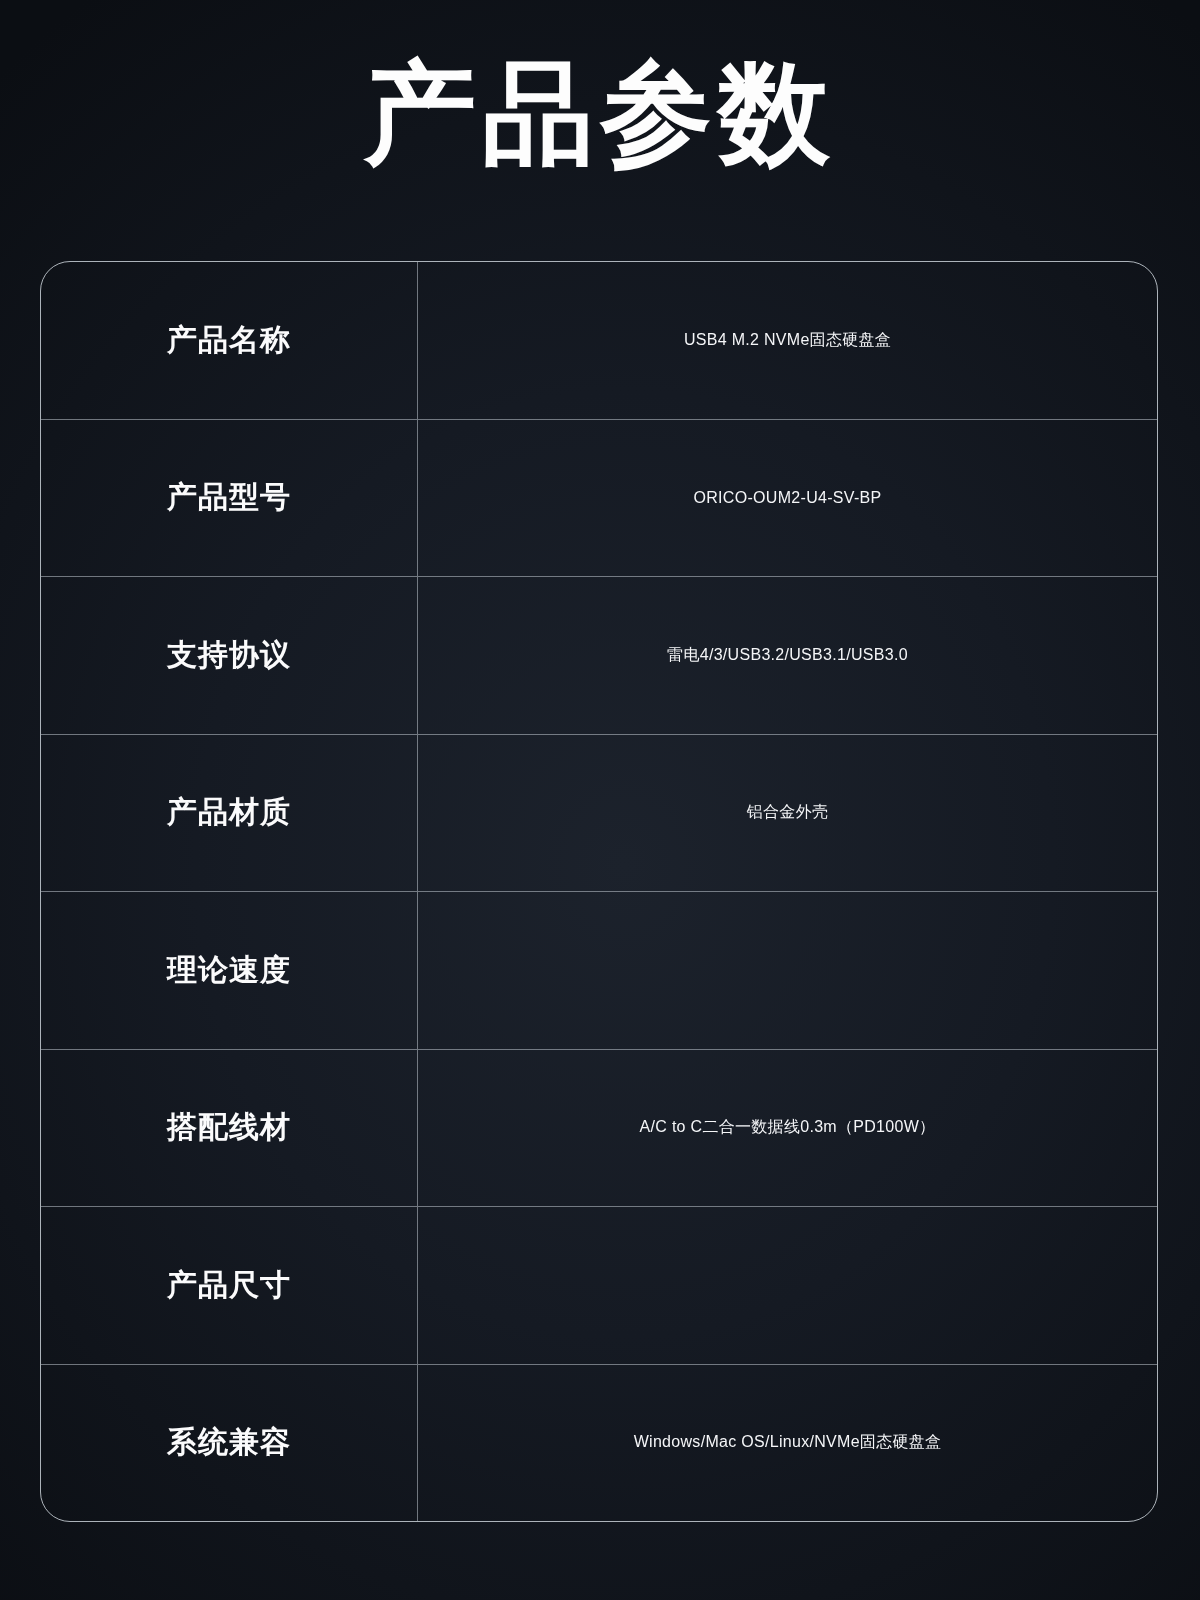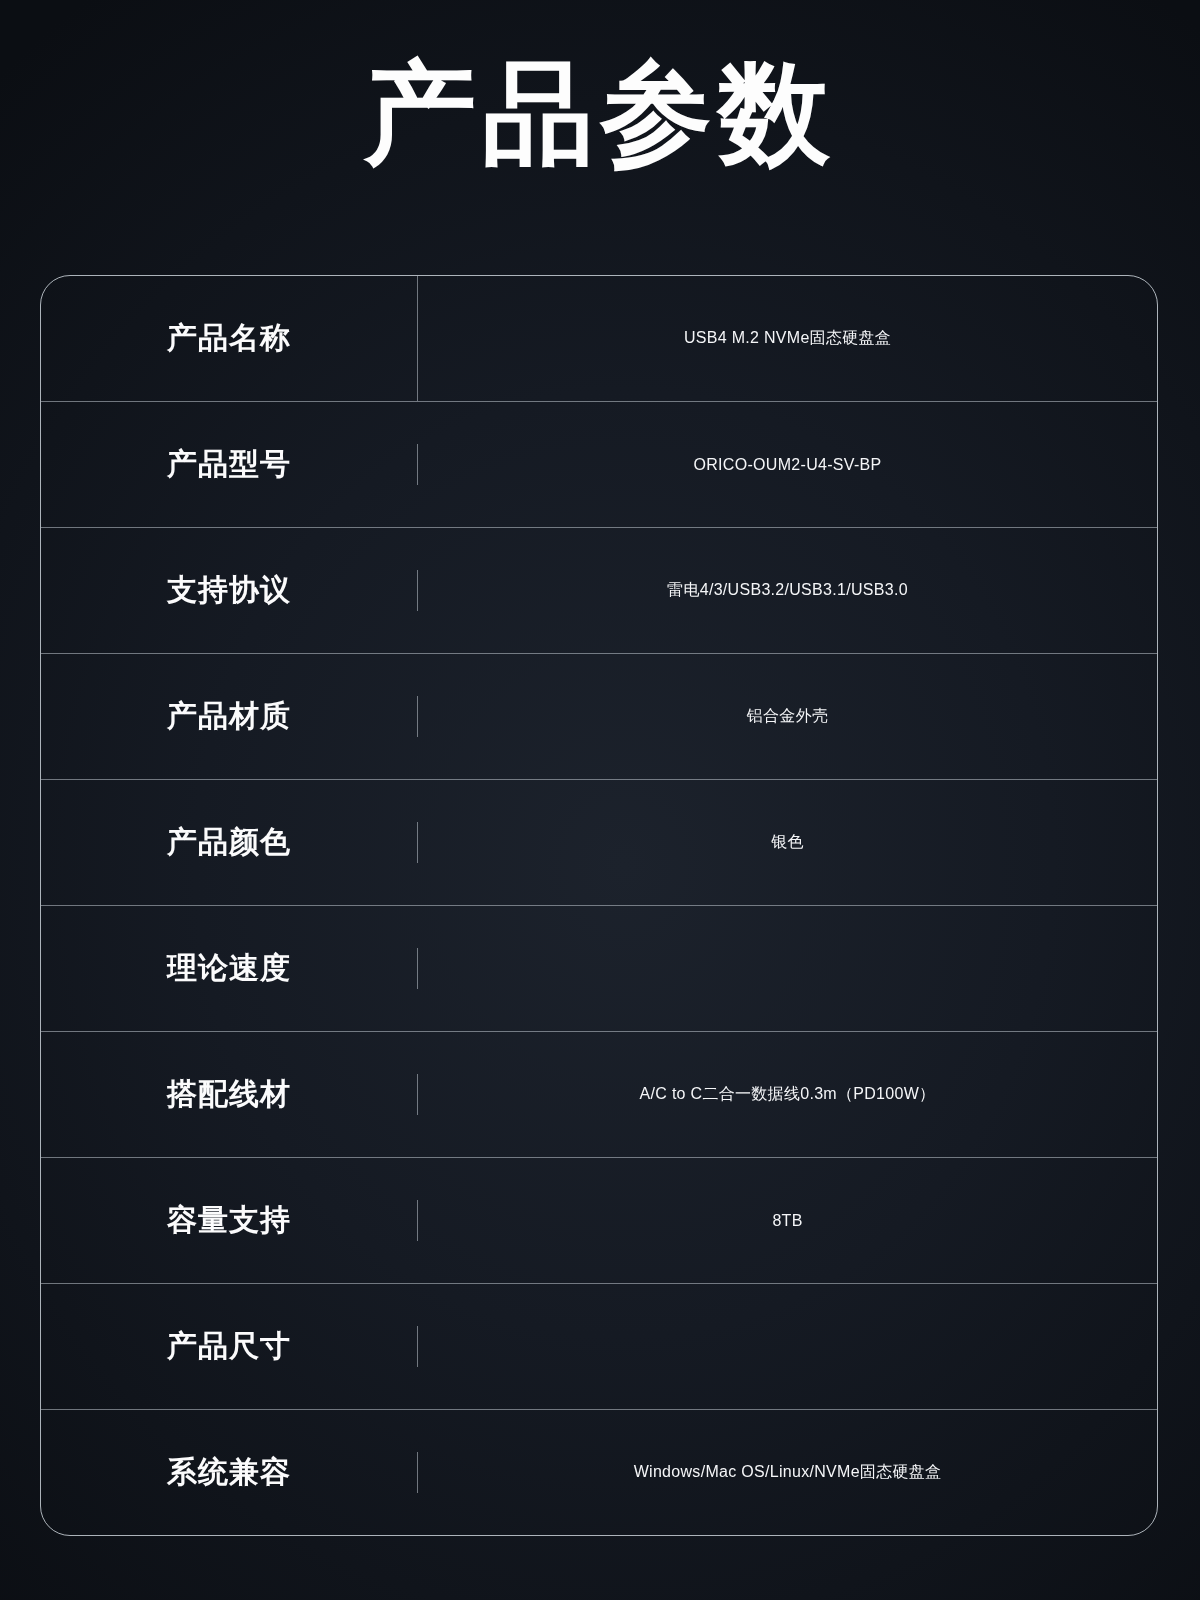--- a/index.html
+++ b/index.html
@@ -22,38 +22,37 @@
     text-align: center;
     font-size: 112px;
     line-height: 132px;
     font-weight: 800;
     letter-spacing: 6px;
     color: #fdfdfd;
   }
   .spec-table {
     position: absolute;
     left: 40px;
-    top: 275px;
+    top: 261px;
     width: 1118px;
     height: 1261px;
     border: 1.5px solid rgba(226, 233, 240, 0.75);
     border-radius: 30px;
     display: flex;
     flex-direction: column;
     overflow: hidden;
     box-sizing: border-box;
   }
   .spec-row {
     flex: 1 1 0;
     display: flex;
     min-height: 0;
   }
   .spec-row + .spec-row {
     border-top: 1px solid rgba(208, 216, 224, 0.5);
-    align-items: center;
   }
   .spec-label {
     flex: 0 0 377px;
     width: 377px;
     display: flex;
     align-items: center;
     justify-content: center;
     font-size: 30px;
     font-weight: 700;
     letter-spacing: 1px;
@@ -90,33 +89,25 @@
   </div>
   <div class="spec-row">
     <div class="spec-label">支持协议</div>
     <div class="spec-value">雷电4/3/USB3.2/USB3.1/USB3.0</div>
   </div>
   <div class="spec-row">
     <div class="spec-label">产品材质</div>
     <div class="spec-value">铝合金外壳</div>
   </div>
   <div class="spec-row">
-    <div class="spec-label">产品颜色</div>
-    <div class="spec-value">银色</div>
-  </div>
-  <div class="spec-row">
     <div class="spec-label">理论速度</div>
   </div>
   <div class="spec-row">
     <div class="spec-label">搭配线材</div>
     <div class="spec-value">A/C to C二合一数据线0.3m（PD100W）</div>
-  </div>
-  <div class="spec-row">
-    <div class="spec-label">容量支持</div>
-    <div class="spec-value">8TB</div>
   </div>
   <div class="spec-row">
     <div class="spec-label">产品尺寸</div>
   </div>
   <div class="spec-row">
     <div class="spec-label">系统兼容</div>
     <div class="spec-value">Windows/Mac OS/Linux/NVMe固态硬盘盒</div>
   </div>
 </section>
 

